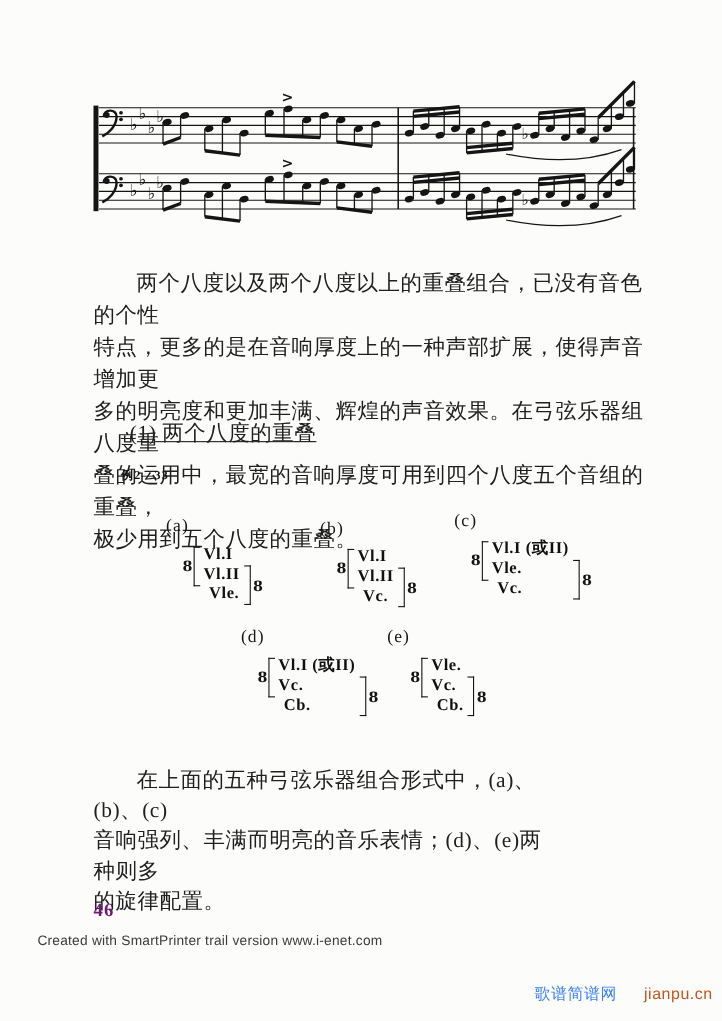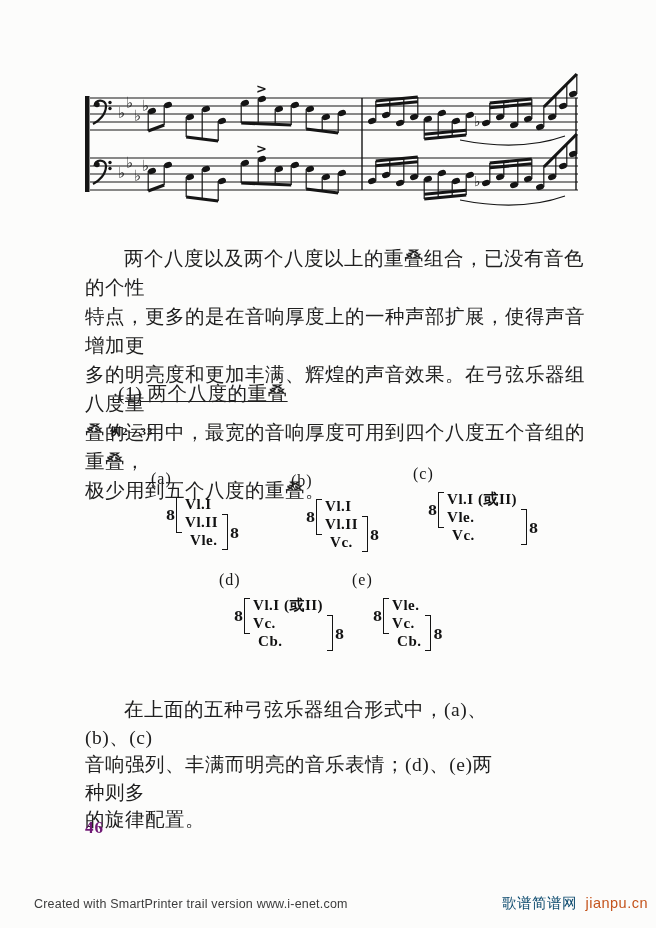--- a/index.html
+++ b/index.html
@@ -34,21 +34,21 @@
   .page-num{font-size:17px;font-weight:bold;color:#701a75;letter-spacing:1px;}
   .footer-left{
     font-family:"Liberation Sans","DejaVu Sans",sans-serif;
     font-size:12.5px;color:#3c3c3c;letter-spacing:0.2px;
   }
   .footer-right{
     font-family:"Liberation Sans","DejaVu Sans",sans-serif;
     font-size:14.5px;letter-spacing:0.5px;
   }
   .site-name{}
-  .site-domain{margin-left:4px;}
+  .site-domain{margin-left:20px;}
   svg text{user-select:none;}
 </style>
 </head>
 <body>
 
 <svg id="music-svg" class="abs" viewBox="80 66 510 152" style="left:80px;top:66px;width:510px;height:152px">
     <line x1="90" y1="98" x2="578" y2="98" stroke="#151515" stroke-width="1"></line>
     <line x1="90" y1="106" x2="578" y2="106" stroke="#151515" stroke-width="1"></line>
     <line x1="90" y1="114" x2="578" y2="114" stroke="#151515" stroke-width="1"></line>
     <line x1="90" y1="122" x2="578" y2="122" stroke="#151515" stroke-width="1"></line>
@@ -303,18 +303,18 @@
     <span class="eight right8">8</span>
   </div>
 </div>
 
 <div class="abs para para2" style="left:85px;top:696px;width:420px;">在上面的五种弓弦乐器组合形式中，(a)、(b)、(c)
 音响强列、丰满而明亮的音乐表情；(d)、(e)两种则多
 的旋律配置。</div>
 
 <div class="abs page-num" style="left:85px;top:818px;">46</div>
 
-<div class="abs footer-left" style="left:34px;top:897px;">Created with SmartPrinter trail version www.i-enet.com</div>
+<div class="abs footer-left" style="left:34px;top:848px;">Created with SmartPrinter trail version www.i-enet.com</div>
 
 <div class="abs footer-right" style="right:8px;top:894px;">
-  <span class="site-name" id="site-name" style="color: #0c4a6e;">歌谱简谱网</span>
+  <span class="site-name" id="site-name" style="color: #3b82f6;">歌谱简谱网</span>
   <span class="site-domain" id="site-domain" style="color: rgb(196, 84, 29);">jianpu.cn</span>
 </div>
 
 </body></html>

